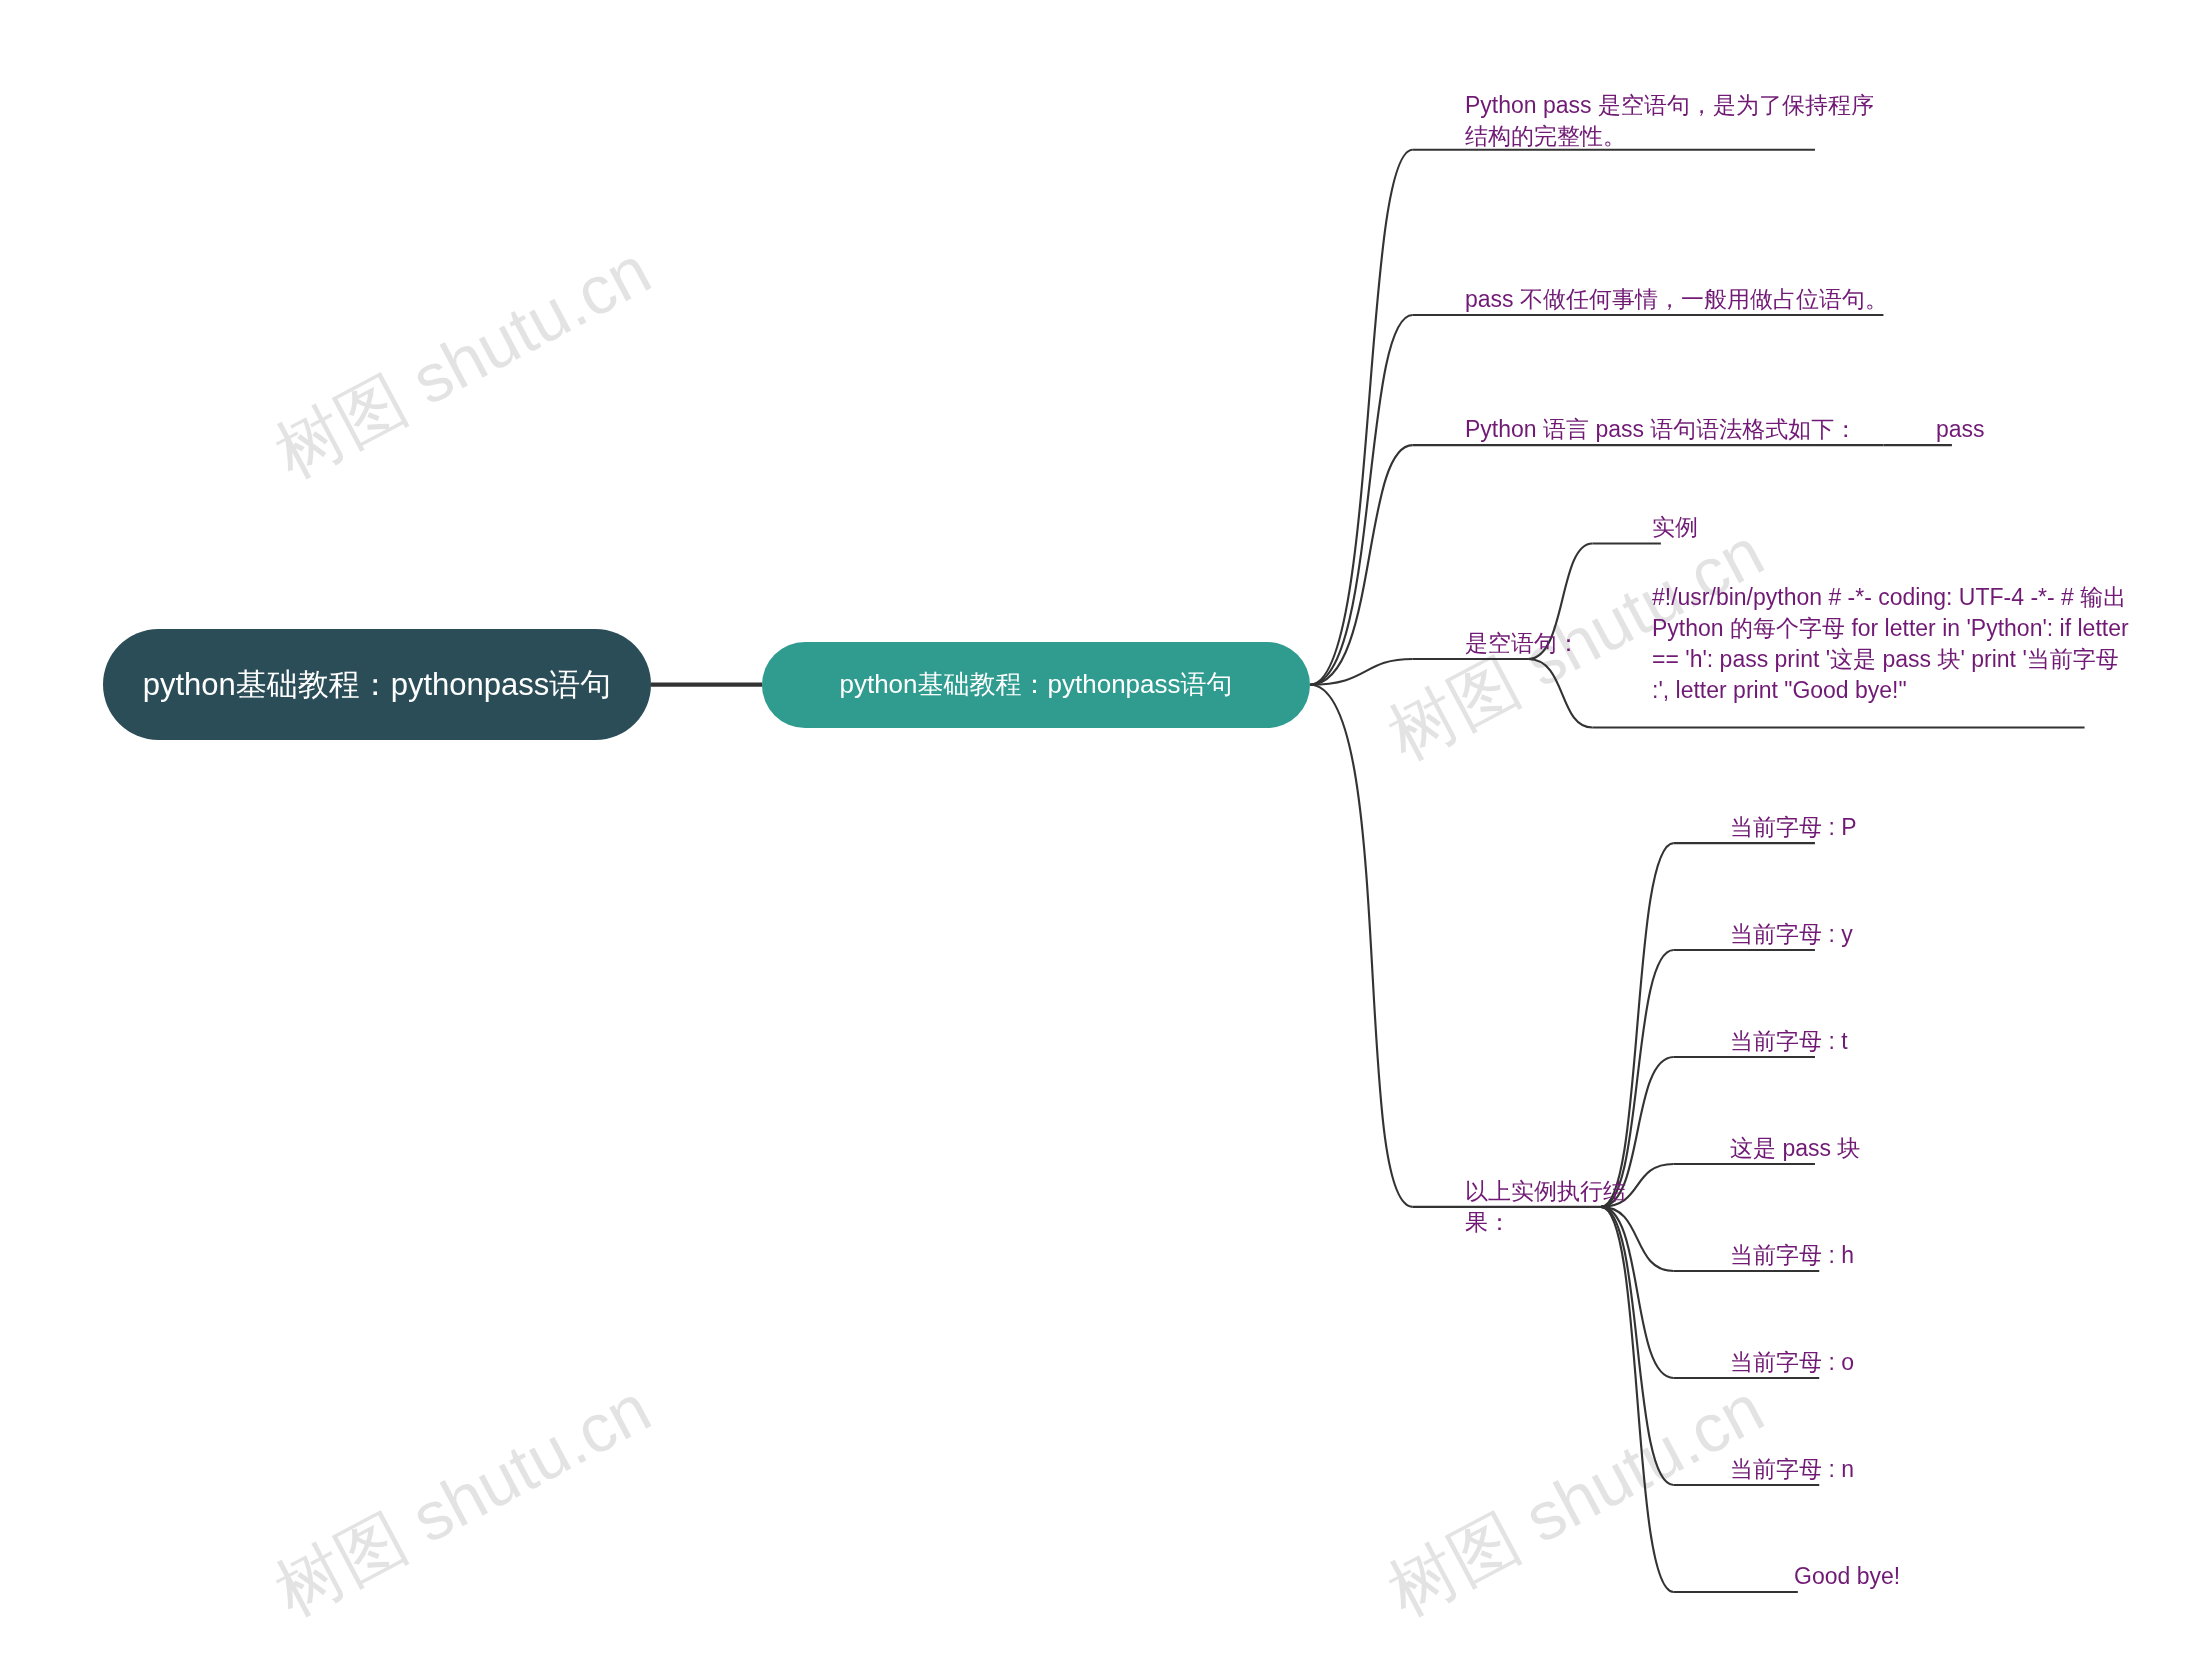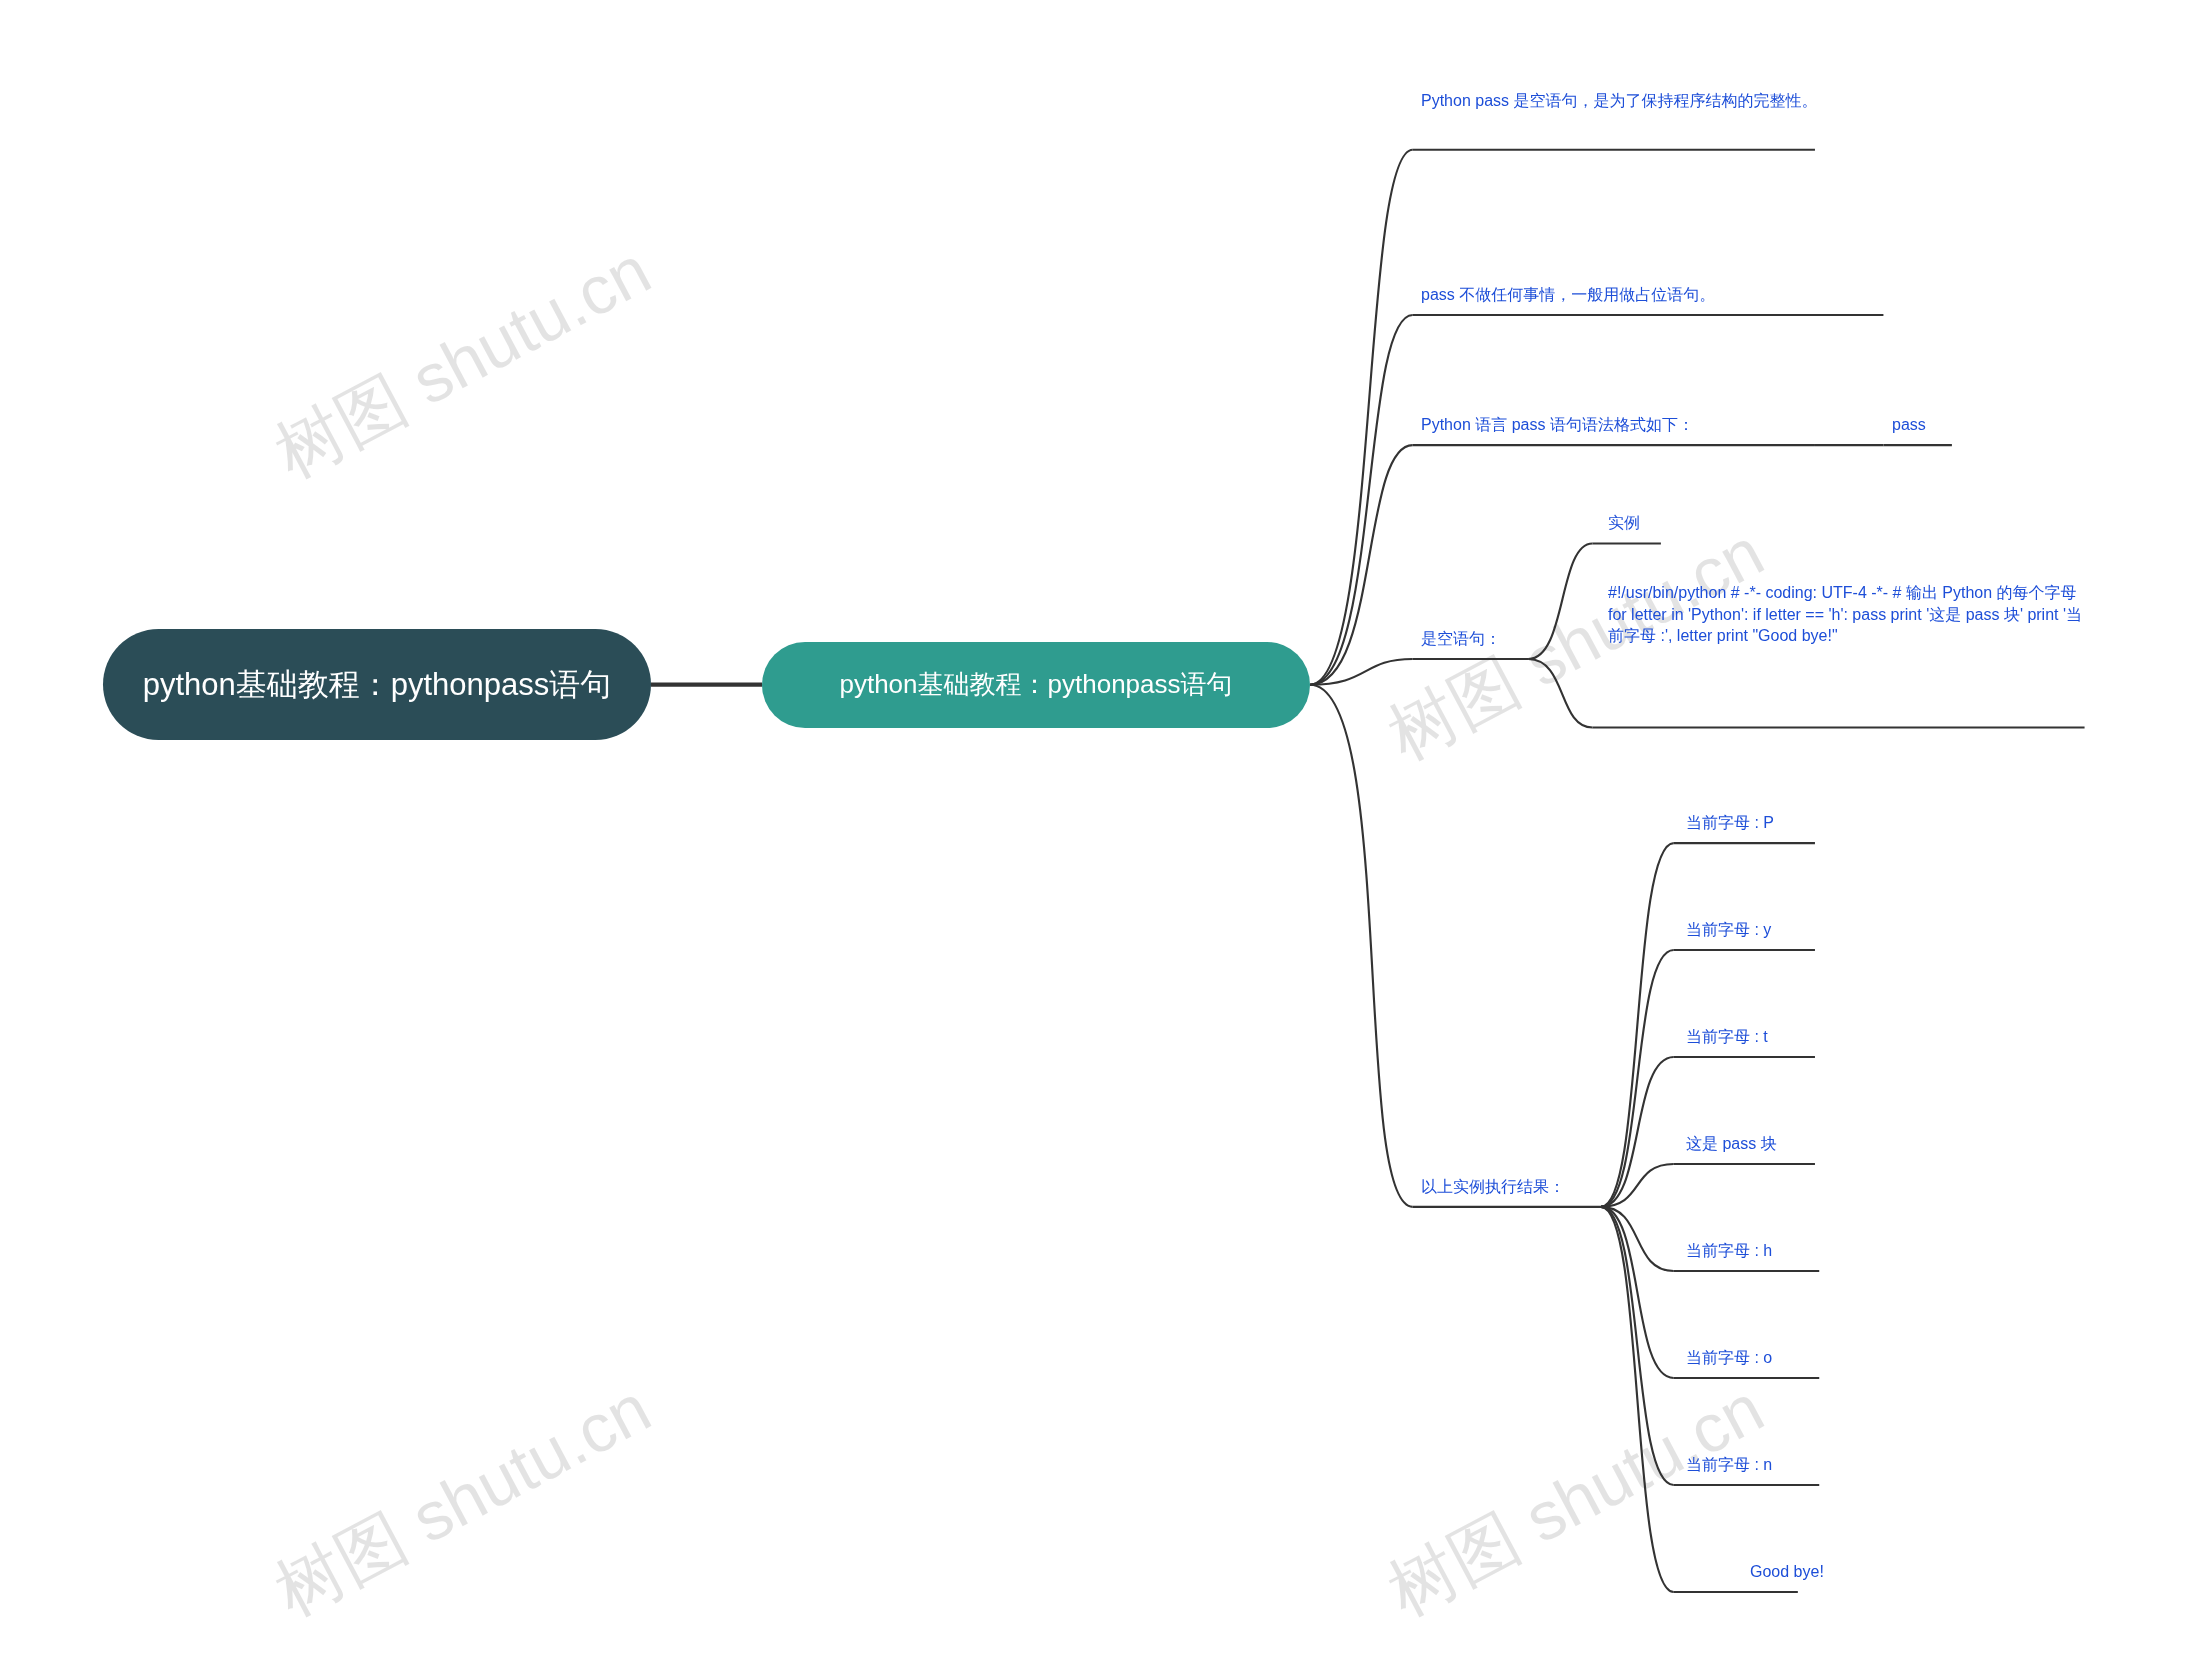--- a/index.html
+++ b/index.html
@@ -49,23 +49,24 @@
   border-radius: 51px;
   display: flex;
   align-items: center;
   justify-content: center;
   text-align: center;
   font-size: 26px;
   line-height: 1.35;
   padding: 13.7px 31px;
 }
 .leaf {
-  font-size: 16px;
+  font-size: 23px;
   line-height: 1.35;
-  color: #1d4ed8;
+  color: #701a75;
+  margin-left: 44px;
 }
 
 
 svg.connectors {
   position: absolute;
   left: 0;
   top: 0;
   width: 2192px;
   height: 1675px;
   pointer-events: none;

